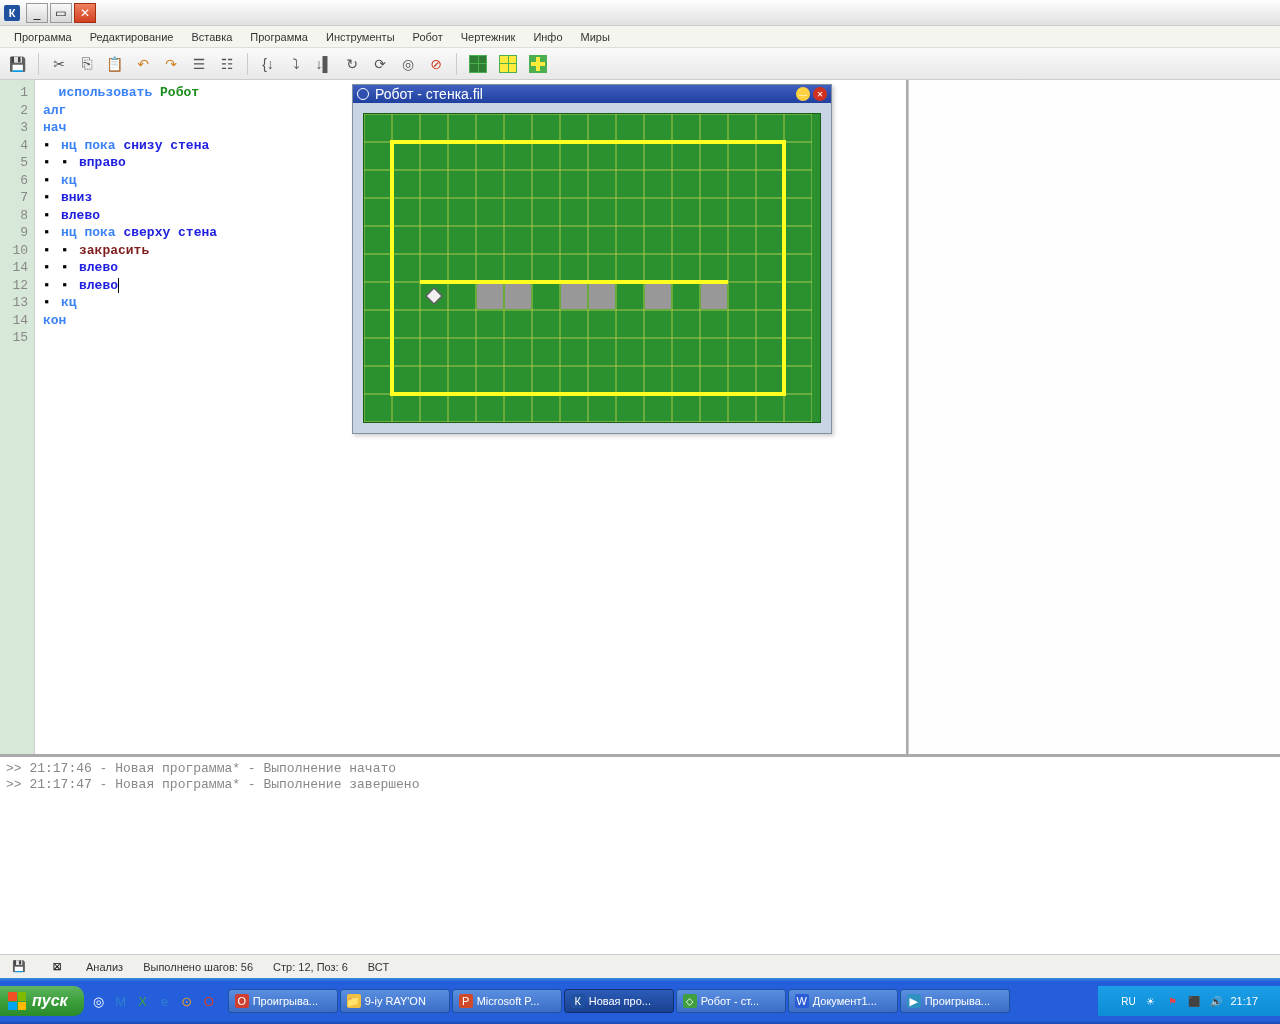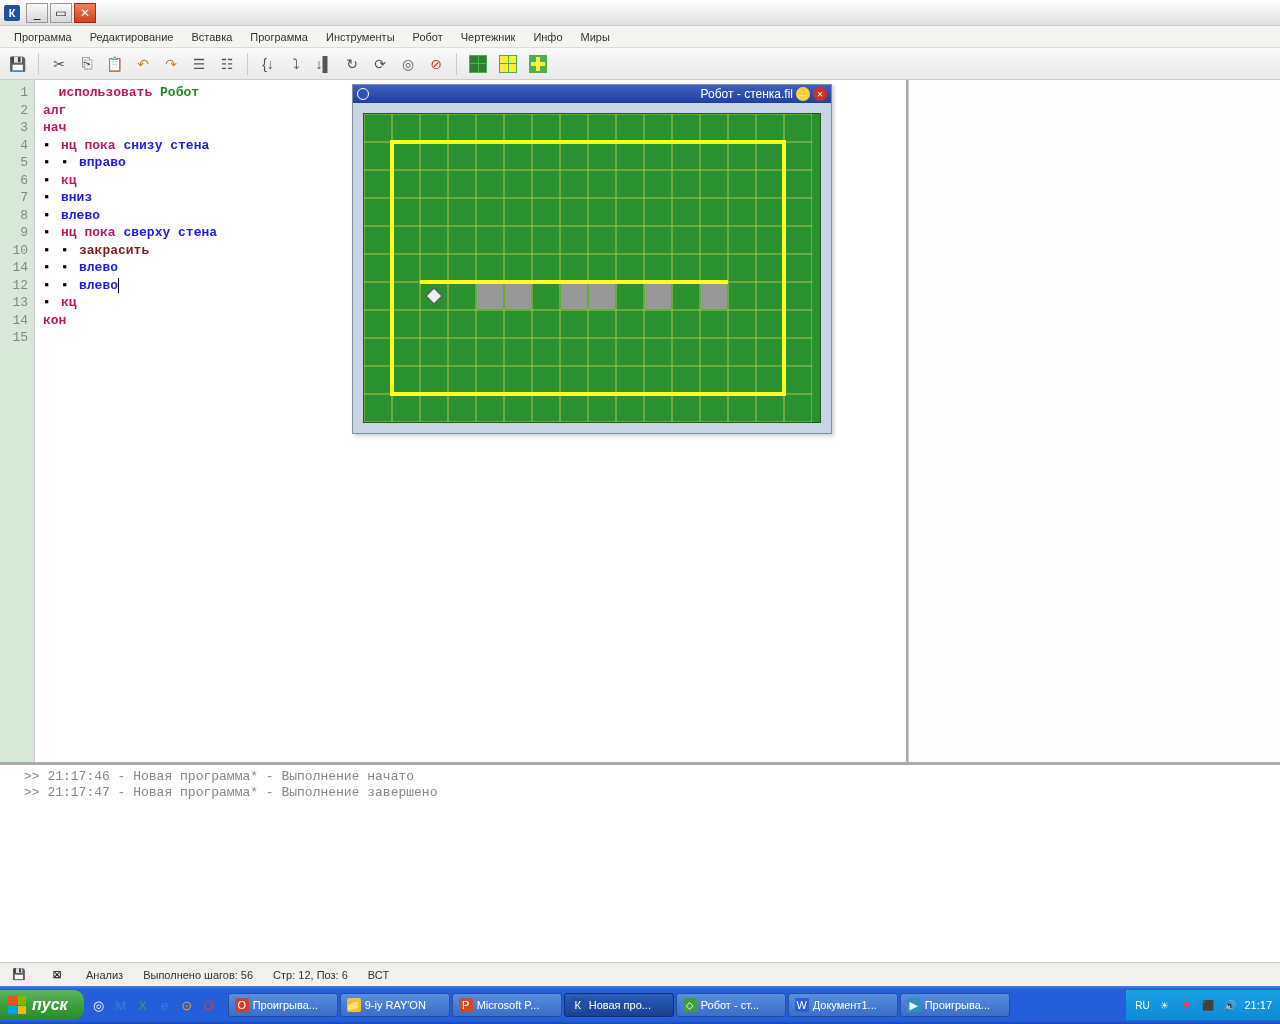--- a/index.html
+++ b/index.html
@@ -18,54 +18,54 @@
 .tool-btn.green { width: 26px; height: 24px; }
 .grid-icon { width: 18px; height: 18px; background: #4CAF50; display: grid; grid-template-columns: 1fr 1fr; grid-template-rows: 1fr 1fr; gap: 1px; padding: 1px; }
 .grid-icon > div { background: #2e7d32; }
 .grid-icon.yellow > div { background: #ffeb3b; }
 .main-area { flex: 1; display: flex; border-bottom: 2px solid #aaa; position: relative; }
 .code-panel { width: 908px; background: #fff; display: flex; border-right: 2px solid #aaa; position: relative; }
 .gutter { width: 35px; background: #d8e8d8; border-right: 1px solid #ccc; padding-top: 4px; text-align: right; }
 .gutter .ln { font-family: "Courier New", monospace; font-size: 13px; color: #888; height: 17.5px; line-height: 17.5px; padding-right: 6px; }
 .code { flex: 1; padding: 4px 8px; font-family: "Courier New", monospace; font-size: 13px; position: relative; }
 .code-line { height: 17.5px; line-height: 17.5px; white-space: pre; font-weight: bold; }
-.kw-black { color: #be185d; }
+.kw-black { color: #3b82f6; }
 .kw-green { color: #1a8c1a; }
 .kw-blue { color: #2020e0; }
 .kw-orange { color: #7f1d1d; }
 .bullet { color: #000; display: inline-block; width: 18px; }
 .cursor { display: inline-block; width: 1px; height: 15px; background: #000; vertical-align: middle; }
 .robot-window { position: absolute; left: 352px; top: 4px; width: 480px; background: #c8d4e4; border: 1px solid #8090a0; box-shadow: 2px 2px 4px rgba(0,0,0,0.2); }
 .robot-titlebar { height: 18px; background: linear-gradient(#4060c0,#2040a0); display: flex; align-items: center; color: #fff; padding: 0 4px; }
 .robot-titlebar .rt-icon { width: 12px; height: 12px; background: #3050b0; border-radius: 50%; border: 1px solid #fff; margin-right: 6px; }
-.robot-titlebar .rt-title { flex: 1; text-align: right; font-size: 12px; }
+.robot-titlebar .rt-title { flex: 1; text-align: left; font-size: 14px; }
 .robot-titlebar .rt-btn { width: 14px; height: 14px; border-radius: 50%; margin-left: 3px; display: flex; align-items: center; justify-content: center; font-size: 8px; }
 .rt-min { background: #ffd040; }
 .rt-close { background: #d03020; color: #fff; }
 .robot-field { padding: 10px; }
 .robot-grid { position: relative; background: #2a9030; border: 1px solid #186018; }
 .robot-grid svg { display: block; }
 .right-panel { flex: 1; background: #fefefe; border-left: 1px solid #ccc; }
-.console-panel { height: 198px; background: #fff; border-top: 1px solid #aaa; overflow-y: scroll; padding: 4px 24px; font-family: "Courier New", monospace; font-size: 13px; color: #888; }
+.console-panel { height: 198px; background: #fff; border-top: 1px solid #aaa; overflow-y: scroll; padding: 4px 6px; font-family: "Courier New", monospace; font-size: 13px; color: #888; }
 .console-line { line-height: 16px; }
 .statusbar { height: 24px; background: #f0f0ec; display: flex; align-items: center; border-top: 1px solid #ccc; padding: 0 10px; gap: 20px; }
 .statusbar .sb-icon { width: 18px; height: 18px; display: flex; align-items: center; justify-content: center; }
 .statusbar .sb-item { color: #333; }
 .statusbar .sb-center { flex: 1; text-align: center; }
-.taskbar { height: 38px; background: linear-gradient(#3c8cde,#245edb 8%,#245edb 92%,#1a4ab0); display: flex; align-items: center; color: #fff; }
+.taskbar { height: 46px; background: linear-gradient(#3c8cde,#245edb 8%,#245edb 92%,#1a4ab0); display: flex; align-items: center; color: #fff; }
 .start-btn { height: 30px; background: linear-gradient(#5fb45f,#3ca03c 50%,#2a8a2a); display: flex; align-items: center; padding: 0 16px 0 8px; font-style: italic; font-weight: bold; font-size: 16px; border-radius: 0 10px 10px 0; }
 .start-btn .win-logo { width: 18px; height: 18px; margin-right: 6px; display: grid; grid-template-columns: 1fr 1fr; grid-template-rows: 1fr 1fr; gap: 1px; }
 .start-btn .win-logo div:nth-child(1){background:#f25022;} .start-btn .win-logo div:nth-child(2){background:#7fba00;} .start-btn .win-logo div:nth-child(3){background:#00a4ef;} .start-btn .win-logo div:nth-child(4){background:#ffb900;}
 .quicklaunch { display: flex; gap: 4px; padding: 0 6px; }
 .ql-icon { width: 18px; height: 18px; display: flex; align-items: center; justify-content: center; font-size: 13px; }
 .task-items { display: flex; gap: 2px; padding: 0 4px; flex: 1; overflow: hidden; }
 .task-item { height: 24px; min-width: 110px; max-width: 140px; background: linear-gradient(#5a8ee0,#3a6ec8); border: 1px solid #2050a0; border-radius: 3px; display: flex; align-items: center; padding: 0 6px; gap: 4px; font-size: 11px; overflow: hidden; white-space: nowrap; }
 .task-item.active { background: linear-gradient(#2a5cb8,#1a4090); border-color: #103070; }
 .task-item .ti-icon { width: 14px; height: 14px; flex-shrink: 0; display: flex; align-items: center; justify-content: center; font-size: 11px; }
-.systray { background: linear-gradient(#1a9fe8,#0d8cd4); height: 30px; display: flex; align-items: center; padding: 0 8px; gap: 6px; }
+.systray { background: linear-gradient(#1a9fe8,#0d8cd4); height: 30px; display: flex; align-items: center; padding: 0 22px; gap: 6px; }
 .systray .tray-icon { width: 16px; height: 16px; display: flex; align-items: center; justify-content: center; font-size: 10px; }
 .systray .clock { font-size: 11px; }
 </style>
 </head>
 <body>
 
 <div class="titlebar">
   <div class="app-icon">К</div>
   <div class="win-btns">
     <div class="win-btn">_</div>

